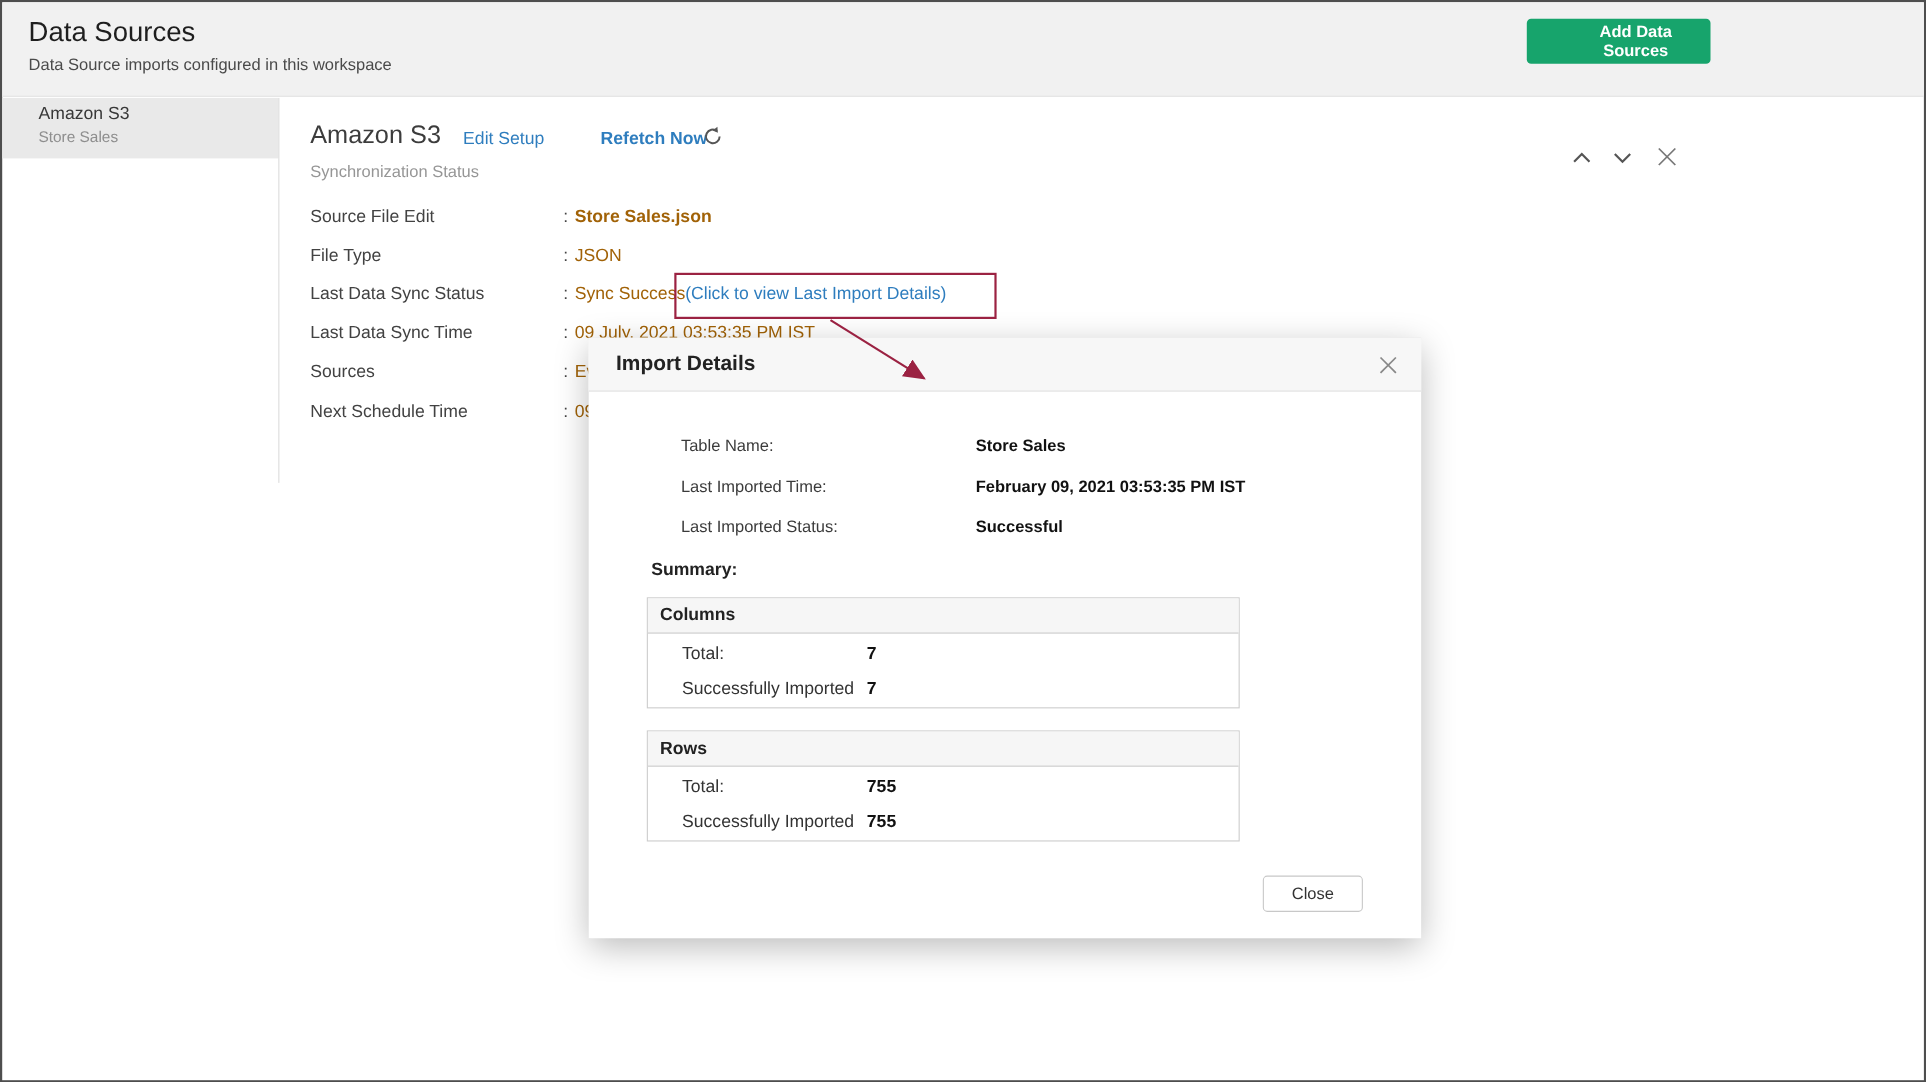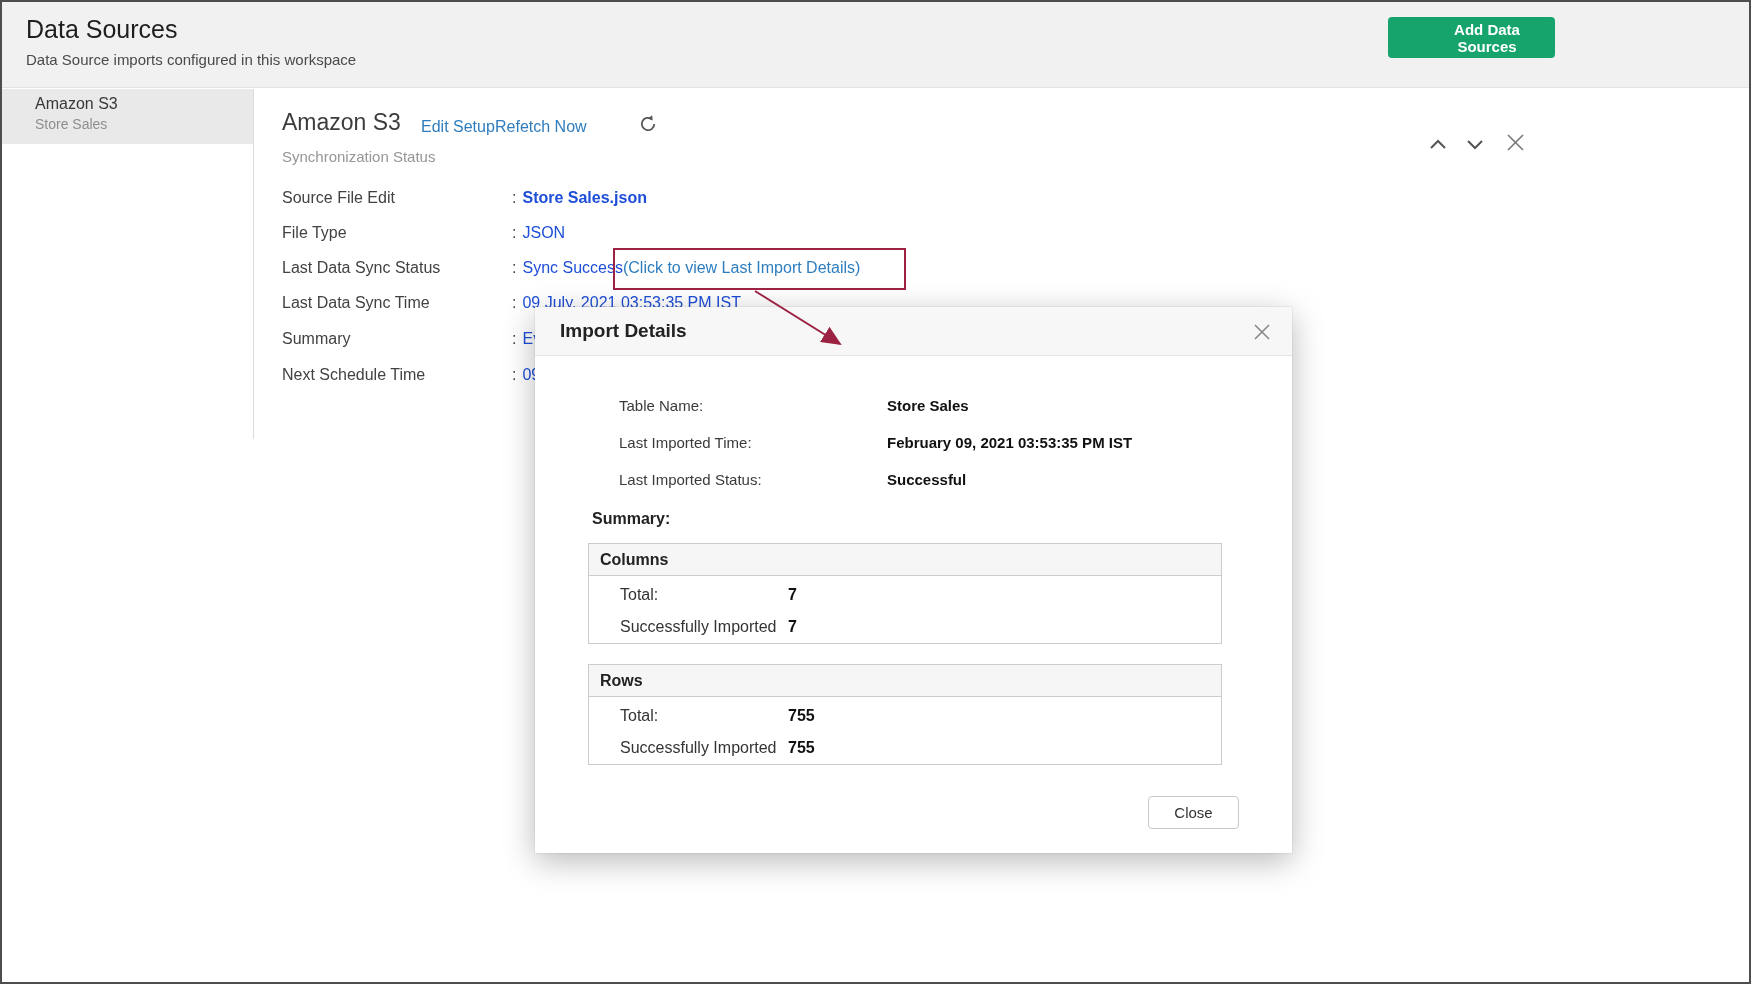--- a/index.html
+++ b/index.html
@@ -18,47 +18,47 @@
   
   .sidebar-item{position:absolute;left:0;top:87px;width:251px;height:55px;background:#e9e9e9;padding:6px 0 0 33px;cursor:pointer;}
   .sidebar-item-title{font-size:16px;color:#383838;}
   .sidebar-item-sub{font-size:14px;color:#8e8e8e;margin-top:3px;}
   .vdivider{position:absolute;left:251px;top:87px;width:1px;height:350px;background:#dcdcdc;}
 
   
   .panel-title{position:absolute;left:280px;top:107px;font-size:23px;color:#3c3c3c;}
   .blue-link{color:var(--link-blue,#2e7dbe);font-size:16px;cursor:pointer;text-decoration:none;}
   .link-edit{position:absolute;left:419px;top:116px;}
-  .link-refetch{position:absolute;left:493px;top:116px;}
+  .link-refetch{position:absolute;left:544px;top:116px;font-weight:bold;}
   .refresh-icon{position:absolute;left:636px;top:112px;cursor:pointer;}
   .sync-subtitle{position:absolute;left:280px;top:146px;font-size:15px;color:#969696;}
   .panel-nav-icon{position:absolute;cursor:pointer;}
   .icon-up{left:1427px;top:134px;}
   .icon-down{left:1464px;top:134px;}
   .icon-close{left:1503px;top:130px;}
 
   .srow{position:absolute;left:280px;font-size:16px;white-space:nowrap;}
   .srow .lbl{display:inline-block;width:230px;color:#424242;}
   .srow .colon{color:#424242;margin-right:6px;}
-  .srow .val{color:#1d4ed8;margin-top:24px;}
+  .srow .val{color:#a16207;margin-top:24px;}
   .val-bold{font-weight:bold;color:#1d1d1d;}
   .val-success{color:var(--success-green,#27a127);}
   .import-link{}
 
   
   .modal{position:absolute;left:533px;top:305px;width:757px;height:546px;background:#fff;z-index:10;
          box-shadow:0 8px 30px rgba(0,0,0,.28),0 0 1px rgba(0,0,0,.25);}
   .modal-header{position:absolute;top:0;left:0;right:0;height:49px;background:#f7f7f7;border-bottom:1px solid #e2e2e2;}
   .modal-title{position:absolute;left:25px;top:13px;font-size:19px;font-weight:bold;color:#222;}
   .modal-close{position:absolute;right:20px;top:15px;cursor:pointer;}
   .mfield{position:absolute;left:43px;font-size:15px;white-space:nowrap;margin-left:41px;}
   .mfield .lbl{display:inline-block;width:268px;color:#3b3b3b;}
   .mfield .val{font-weight:bold;color:#111;}
   .msummary{position:absolute;left:57px;top:203px;font-size:16px;font-weight:bold;color:#222;}
-  .msection{position:absolute;left:53px;width:634px;height:101px;border:1px solid #cccccc;}
+  .msection{position:absolute;left:53px;width:539px;height:101px;border:1px solid #cccccc;}
   .sec-head{height:32px;line-height:31px;background:#f6f6f6;border-bottom:1px solid #cccccc;
             padding-left:11px;font-size:16px;font-weight:bold;color:#222;}
   .sec-row{position:absolute;left:31px;font-size:16px;color:#333;white-space:nowrap;}
   .sec-row .num{position:absolute;left:168px;font-weight:bold;color:#111;}
   .modal-close-btn{position:absolute;left:613px;top:489px;width:91px;height:33px;background:#fff;border:1px solid #c8c8c8;
                    border-radius:4px;font-size:15px;color:#333;cursor:pointer;font-family:inherit;}
 
   
   .annotation{position:absolute;left:0;top:0;width:1751px;height:984px;z-index:50;pointer-events:none;}
 </style>
@@ -113,21 +113,21 @@
   <div class="srow" style="top:222px">
     <span class="lbl">File Type</span><span class="colon">:</span><span class="val">JSON</span>
   </div>
   <div class="srow" style="top:257px">
     <span class="lbl">Last Data Sync Status</span><span class="colon">:</span><span class="val val-success">Sync Success</span><a class="blue-link import-link">(Click to view Last Import Details)</a>
   </div>
   <div class="srow" style="top:292px">
     <span class="lbl">Last Data Sync Time</span><span class="colon">:</span><span class="val">09 July, 2021 03:53:35 PM IST</span>
   </div>
   <div class="srow" style="top:328px">
-    <span class="lbl">Summary</span><span class="colon">:</span><span class="val">Ev</span>
+    <span class="lbl">Sources</span><span class="colon">:</span><span class="val">Ev</span>
   </div>
   <div class="srow" style="top:364px">
     <span class="lbl">Next Schedule Time</span><span class="colon">:</span><span class="val">09</span>
   </div>
 
   <div class="modal">
     <div class="modal-header">
       <div class="modal-title">Import Details</div>
       <span class="modal-close">
         <svg width="20" height="20" viewBox="0 0 20 20">

